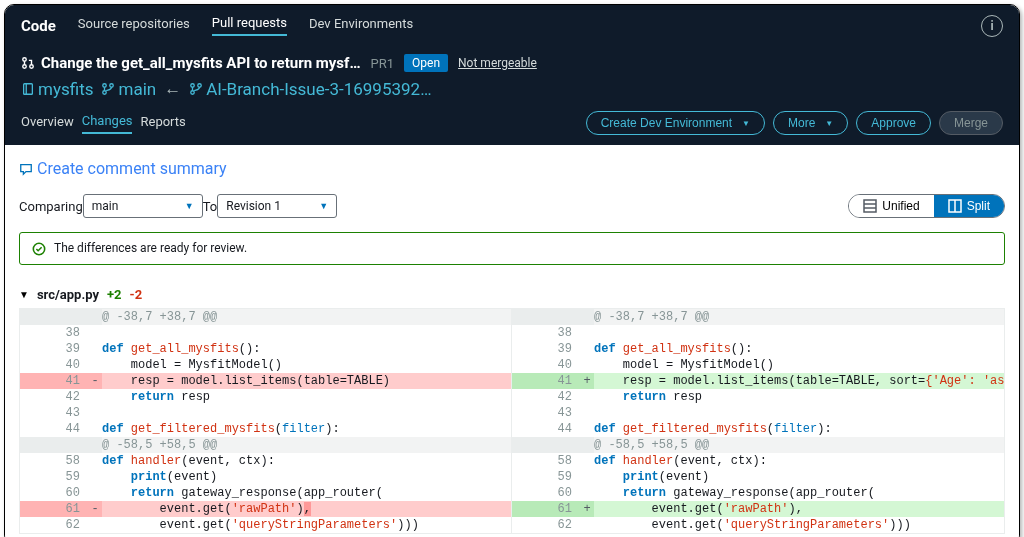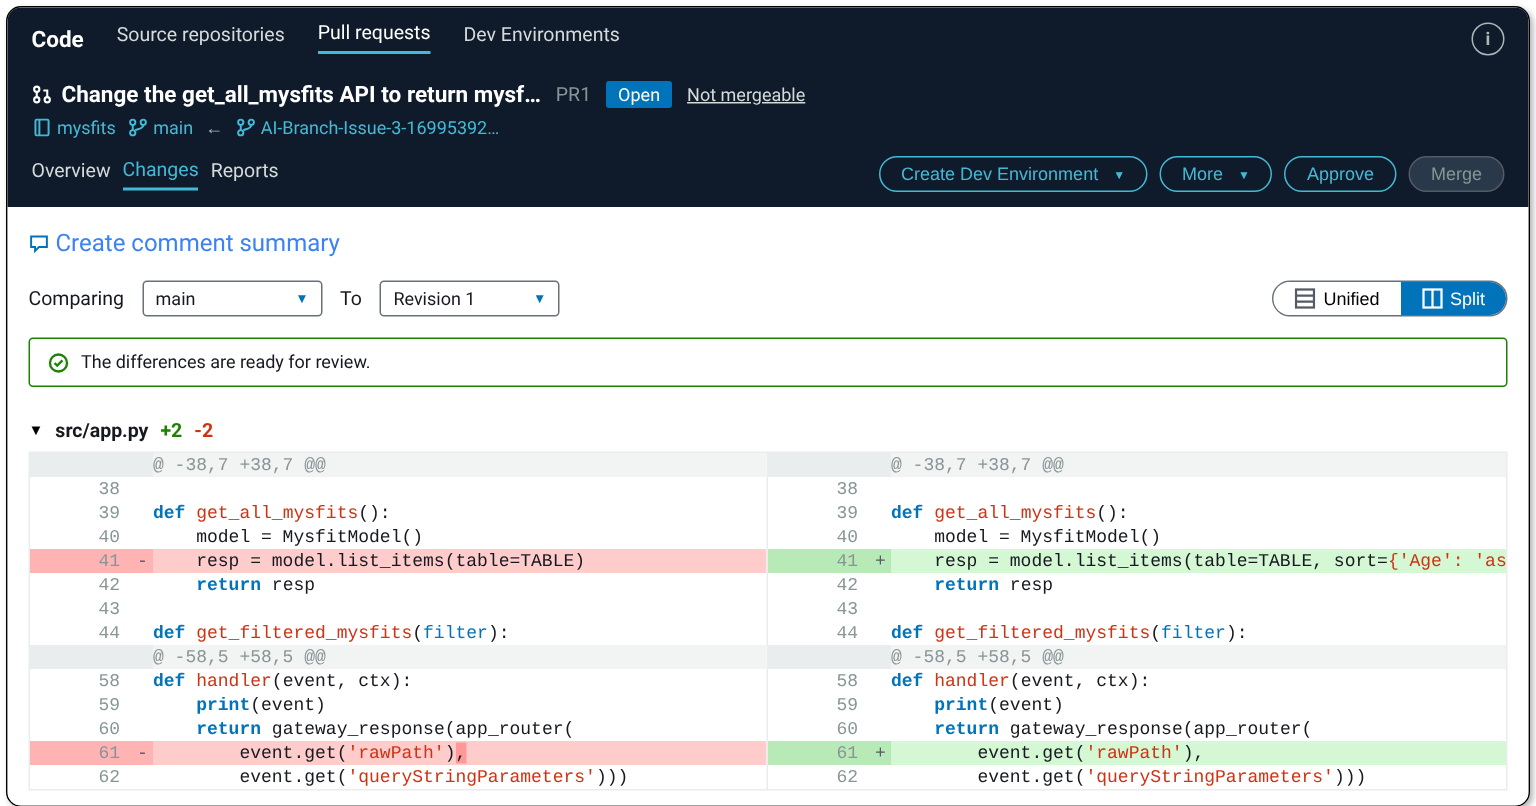--- a/index.html
+++ b/index.html
@@ -10,33 +10,33 @@
 .brand { font-weight: 700; font-size: 15px; }
 .navlink { color: #d5dbdb; font-size: 13px; cursor: pointer; padding-bottom: 4px; }
 .navlink.active { color: #fff; border-bottom: 2px solid #44b9d6; }
 .info-icon { position: absolute; right: 16px; top: 10px; width: 22px; height: 22px; border: 1.5px solid #aab7b8; border-radius: 50%; display: flex; align-items: center; justify-content: center; color: #aab7b8; font-weight: 700; font-size: 12px; cursor: pointer; }
 .pr-head { padding: 8px 16px 0 16px; }
 .pr-title-row { display: flex; align-items: center; gap: 10px; flex-wrap: wrap; }
 .pr-title { font-weight: 700; font-size: 15px; display: flex; align-items: center; gap: 6px; }
 .pr-num { color: #879596; font-weight: 400; }
 .badge-open { background: #0073bb; color: #fff; font-size: 12px; padding: 2px 8px; border-radius: 2px; cursor: pointer; }
 .not-merge { color: #d5dbdb; text-decoration: underline; font-size: 12px; cursor: pointer; }
-.branch-row { display: flex; align-items: center; gap: 8px; padding: 6px 0; font-size: 12px; color: #44b9d6; }
+.branch-row { display: flex; align-items: center; gap: 8px; padding: 6px 0; font-size: 17px; color: #44b9d6; }
 .branch-row span { display: inline-flex; align-items: center; gap: 3px; }
 .arrow-left { color: #aab7b8; }
 .action-row { display: flex; align-items: center; padding: 6px 16px 10px 16px; gap: 8px; }
 .subtab { color: #d5dbdb; font-size: 13px; cursor: pointer; padding-bottom: 4px; }
 .subtab.active { color: #44b9d6; border-bottom: 2px solid #44b9d6; }
 .spacer { flex: 1; }
 .btn { border: 1px solid #44b9d6; color: #44b9d6; background: transparent; border-radius: 12px; padding: 4px 14px; font-size: 12px; cursor: pointer; display: inline-flex; align-items: center; gap: 6px; }
 .btn.merge { border-color: #545b64; color: #879596; background: #2a3949; cursor: not-allowed; }
 .caret::after { content: "▼"; font-size: 8px; margin-left: 4px; color: #44b9d6; }
 .content { background: #fff; padding: 10px 14px; }
 .summary-link { color: #3b82f6; font-size: 16px; display: inline-flex; align-items: center; gap: 4px; cursor: pointer; padding: 4px 0 10px 0; }
-.compare-row { display: flex; align-items: center; gap: 12px; padding: 6px 0 14px 0; }
+.compare-row { display: flex; align-items: center; padding: 6px 0 14px 0; }
 .label { font-size: 13px; color: #16191f; }
 .select { border: 1px solid #687078; border-radius: 3px; padding: 4px 8px; font-size: 12px; min-width: 120px; display: inline-flex; align-items: center; justify-content: space-between; cursor: pointer; background: #fff; }
 .select .sel-caret { color: #0073bb; font-size: 9px; }
 .view-toggle { display: flex; border: 1px solid #687078; border-radius: 16px; overflow: hidden; margin-left: auto; }
 .vt-btn { padding: 4px 14px; font-size: 12px; background: #fff; cursor: pointer; display: inline-flex; align-items: center; gap: 5px; border: none; }
 .vt-btn.active { background: #0073bb; color: #fff; }
 .ready-banner { border: 1px solid #1d8102; border-radius: 3px; padding: 8px 12px; display: flex; align-items: center; gap: 8px; font-size: 12px; margin-bottom: 16px; }
 .check { color: #1d8102; font-weight: 700; }
 .file-header { display: flex; align-items: center; gap: 8px; font-size: 13px; font-weight: 700; padding: 6px 0; cursor: pointer; }
 .file-header .caret-d { color: #000; font-size: 10px; }

